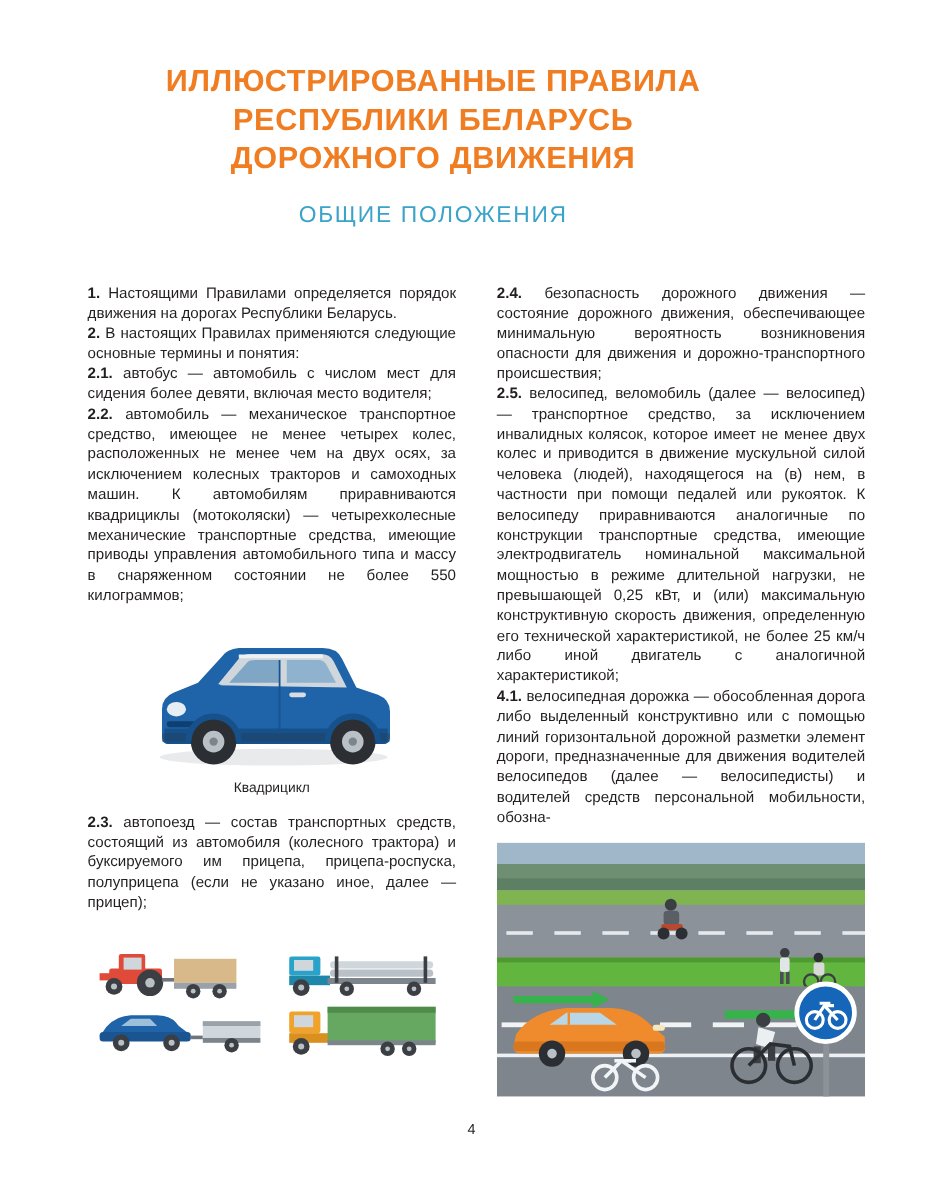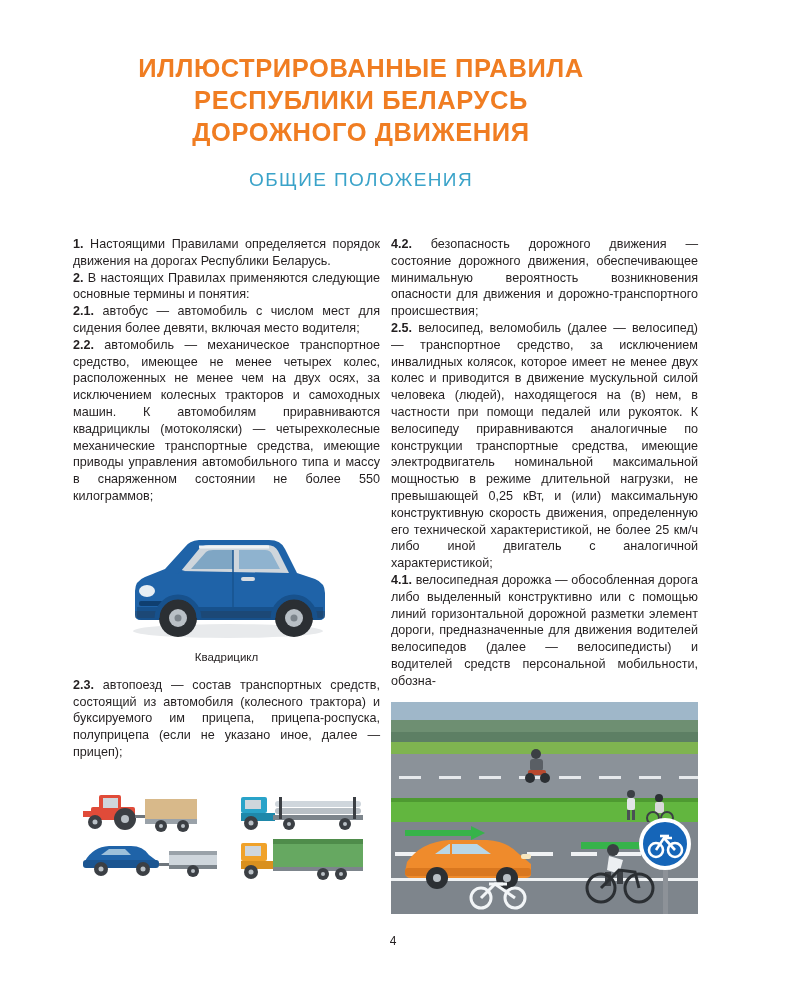--- a/index.html
+++ b/index.html
@@ -48,21 +48,21 @@
     color: #3aa3c9;
     letter-spacing: 1.4px;
   }
   
   .columns {
     position: absolute;
     top: 236px;
     left: 73px;
     width: 640px;
     display: flex;
-    gap: 11px;
+    gap: 34px;
   }
   .col {
     width: 307px;
   }
   p.para {
     margin: 0;
     font-size: 12.6px;
     line-height: 16.8px;
     text-align: justify;
     text-justify: inter-word;
@@ -246,21 +246,21 @@
             <circle cx="250" cy="97" r="2" fill="#b9c0c6"></circle>
             <circle cx="268" cy="97" r="6" fill="#3b3f44"></circle>
             <circle cx="268" cy="97" r="2" fill="#b9c0c6"></circle>
           </g>
         </svg>
       </div>
     </div>
 
     <div class="col">
 
-      <p class="para"><b>4.2.</b><span> безопасность дорожного движения — состояние дорожного движения, обеспечивающее минимальную вероятность возникновения опасности для движения и дорожно-транспортного происшествия;</span></p>
+      <p class="para"><b>2.4.</b><span> безопасность дорожного движения — состояние дорожного движения, обеспечивающее минимальную вероятность возникновения опасности для движения и дорожно-транспортного происшествия;</span></p>
 
       <p class="para"><b>2.5.</b><span> велосипед, веломобиль (далее — велосипед) — транспортное средство, за исключением инвалидных колясок, которое имеет не менее двух колес и приводится в движение мускульной силой человека (людей), находящегося на (в) нем, в частности при помощи педалей или рукояток. К велосипеду приравниваются аналогичные по конструкции транспортные средства, имеющие электродвигатель номинальной максимальной мощностью в режиме длительной нагрузки, не превышающей 0,25 кВт, и (или) максимальную конструктивную скорость движения, определенную его технической характеристикой, не более 25 км/ч либо иной двигатель с аналогичной характеристикой;</span></p>
 
       <p class="para"><b>4.1.</b><span> велосипедная дорожка — обособленная дорога либо выделенный конструктивно или с помощью линий горизонтальной дорожной разметки элемент дороги, предназначенные для движения водителей велосипедов (далее — велосипедисты) и водителей средств персональной мобильности, обозна-</span></p>
 
       <div class="fig-bikelane">
         <svg width="307" height="212" viewBox="0 0 307 212">
 
           <rect x="0" y="0" width="307" height="46" fill="#9fb7c9"></rect>
 

